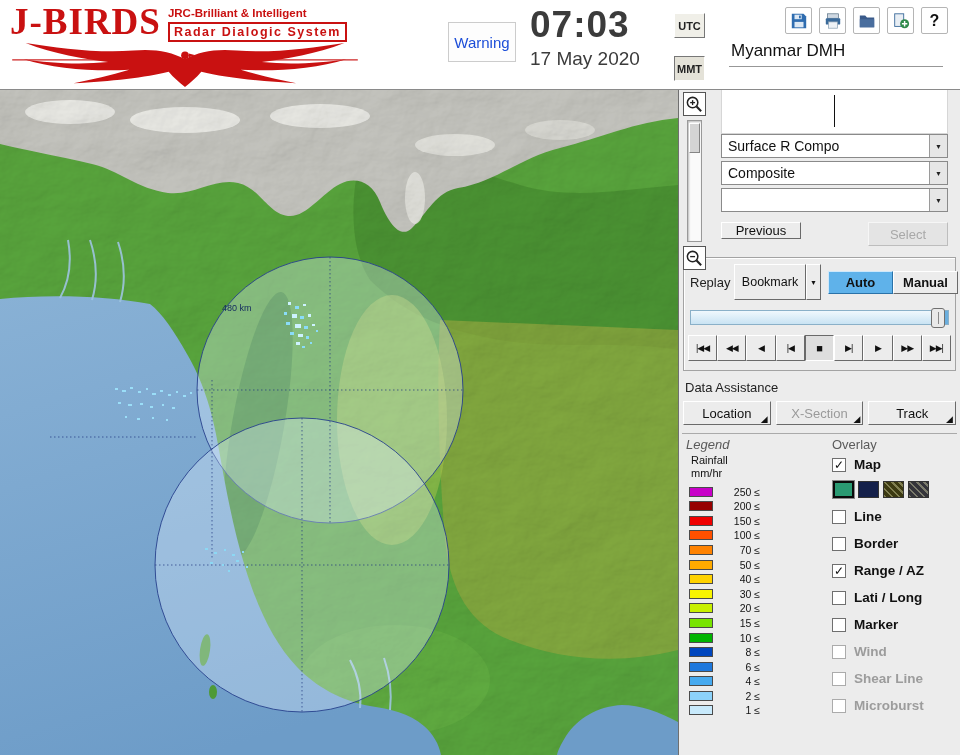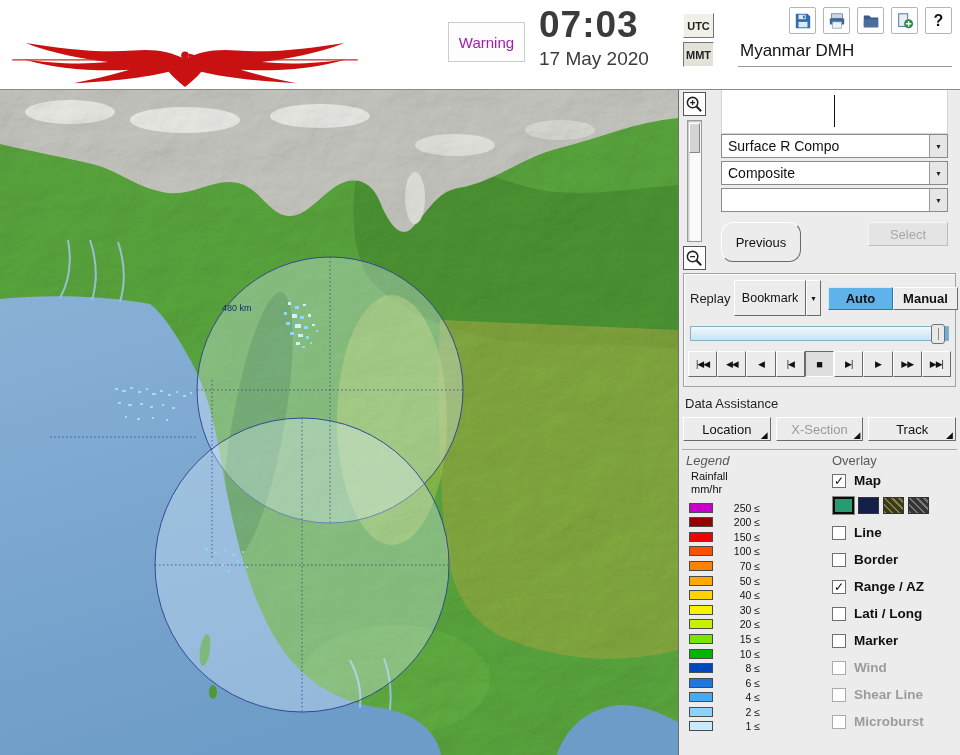--- a/index.html
+++ b/index.html
@@ -10,26 +10,26 @@
     -webkit-font-smoothing:antialiased;
   }
   
   header { height:90px; display:flex; background:#fff; border-bottom:1px solid #8a8a8a; position:relative; }
   .logo { width:372px; padding:3px 0 0 10px; position:relative; flex:none; }
   .logo-row { display:flex; align-items:flex-start; }
   .logo-title { font-family:"Liberation Serif", serif; font-weight:bold; font-size:37px; color:#c91111; line-height:1; letter-spacing:1px; }
   .logo-sub { margin:3px 0 0 7px; color:#c91111; font-weight:bold; font-size:11.5px; line-height:1.3; white-space:nowrap; }
   .logo-sub .boxed { display:inline-block; border:2px solid #c91111; padding:0 4px; font-size:12.5px; margin-top:1px; letter-spacing:1.5px; }
   .eagle { position:absolute; left:6px; top:40px; width:358px; height:48px; }
-  .warning-btn { margin:22px 0 0 76px; width:77px; height:40px; border:1px solid #cccccc; background:#fdfdfd;
-    color:#a21caf; font-size:15px; display:flex; align-items:center; justify-content:center; flex:none; }
+  .warning-btn { margin:22px 0 0 76px; width:68px; height:40px; border:1px solid #cccccc; background:#fdfdfd;
+    color:#1d4ed8; font-size:15px; display:flex; align-items:center; justify-content:center; flex:none; }
   .clock { margin:6px 0 0 14px; width:132px; flex:none; }
   .time { font-size:37px; font-weight:bold; color:#3b3b3b; line-height:1.05; letter-spacing:1px; }
   .date { font-size:19px; color:#3b3b3b; margin-top:3px; white-space:nowrap; }
-  .tz-col { margin:13px 0 8px 12px; display:flex; flex-direction:column; gap:4px; flex:none; }
+  .tz-col { margin:13px 0 8px 12px; display:flex; flex-direction:column; gap:18px; flex:none; }
   .tz { width:31px; height:25px; font-size:11px; font-weight:bold; color:#222; background:#f0efe8;
     border:1px solid; border-color:#ffffff #777 #777 #ffffff; display:flex; align-items:center; justify-content:center; cursor:default; }
   .tz.active { border-color:#777 #ffffff #ffffff #777; background:#e4e2d8; }
   .header-right { flex:1; display:flex; flex-direction:column; padding:7px 12px 0 24px; }
   .toolbar { display:flex; gap:7px; align-self:flex-end; }
   .tb-btn { width:27px; height:27px; background:#fff; border:1px solid #b5b5b5; border-radius:2px;
     display:flex; align-items:center; justify-content:center; font-weight:bold; font-size:16px; color:#111; }
   .station { margin-top:7px; font-size:17px; color:#111; width:214px; border-bottom:1px solid #979797; padding:0 0 5px 2px; }
 
   
@@ -50,21 +50,21 @@
   .textbox { height:44px; background:#fff; border:1px solid #d6d6d6; border-top:none; }
   .caret { display:block; width:1px; height:32px; background:#111; margin:5px auto 0; }
   .sel-label { margin-top:9px; margin-bottom:4px; font-size:13px; color:#222; }
   .dd { height:24px; background:#fff; border:1px solid #8a8a8a; display:flex; align-items:center;
     font-size:14px; color:#111; padding-left:6px; margin-bottom:3px; }
   .dd-btn { margin-left:auto; width:18px; height:100%; background:#e6e6e6; border-left:1px solid #9a9a9a;
     display:flex; align-items:center; justify-content:center; font-size:7px; color:#222; }
   .prev-row { display:flex; margin-top:7px; }
   .btn3d { background:#ececec; border:1px solid; border-color:#ffffff #6a6a6a #6a6a6a #ffffff;
     font-size:13px; color:#111; display:flex; align-items:center; justify-content:center; font-family:inherit; }
-  .prev { width:80px; height:40px;border-radius:12px; }
+  .prev { width:80px; height:17px; }
   .select { width:80px; height:24px; margin-left:auto; color:#a8a8a8; background:#e4e4e4; border-color:#f6f6f6 #bdbdbd #bdbdbd #f6f6f6; }
 
   .replay-frame { margin:11px 4px 0 4px; border:1px solid #a3a3a3; box-shadow:inset 1px 1px 0 #ffffff; padding:6px 4px 9px 4px; }
   .replay-row { display:flex; align-items:center; }
   .replay-label { font-size:13px; color:#222; width:46px; padding-left:2px; flex:none; }
   .bookmark { display:flex; height:36px; }
   .bookmark-main { width:72px; font-size:12.5px; }
   .bookmark-arrow { width:15px; font-size:7px; }
   .auto-manual { display:flex; margin-left:7px; }
   .auto { width:65px; height:23px; background:#5fb2ea; border-color:#cfe8fa #2a72a8 #2a72a8 #cfe8fa; font-weight:bold; }
@@ -110,20 +110,27 @@
   .ov-sw.selected { border:2px solid #0a0a0a; outline:1px solid #888; }
   .hatch { background-image:repeating-linear-gradient(45deg, rgba(255,255,200,0.35) 0 2px, transparent 2px 5px); }
 </style>
 </head>
 <body>
 
 <div class="app">
 
   <header>
     <div class="logo">
+      <div class="logo-row">
+        <span class="logo-title">J-BIRDS</span>
+        <div class="logo-sub">
+          <span>JRC-Brilliant &amp; Intelligent</span><br>
+          <span class="boxed">Radar  Dialogic  System</span>
+        </div>
+      </div>
       <svg class="eagle" viewBox="0 0 360 50">
         <rect x="0" y="20" width="360" height="1.4" fill="#c91111" opacity="0.85"></rect>
         <path fill="#c91111" d="M180,20 C165,12 148,9 126,11 C88,14 48,8 14,3 C44,15 74,19 100,23 C70,26 38,24 12,20 C44,30 86,33 122,31 C102,37 84,41 64,45 C102,43 140,39 163,33 C168,39 174,44 180,49 C186,44 192,39 197,33 C220,39 258,43 296,45 C276,41 258,37 238,31 C274,33 316,30 348,20 C322,24 290,26 260,23 C286,19 316,15 346,3 C312,8 272,14 234,11 C212,9 195,12 180,20 Z"></path>
         <circle cx="180" cy="16" r="4" fill="#c91111"></circle>
         <path d="M184,14 L191,16 L184,18 Z" fill="#c91111"></path>
       </svg>
     </div>
 
     <div class="warning-btn">Warning</div>
 

